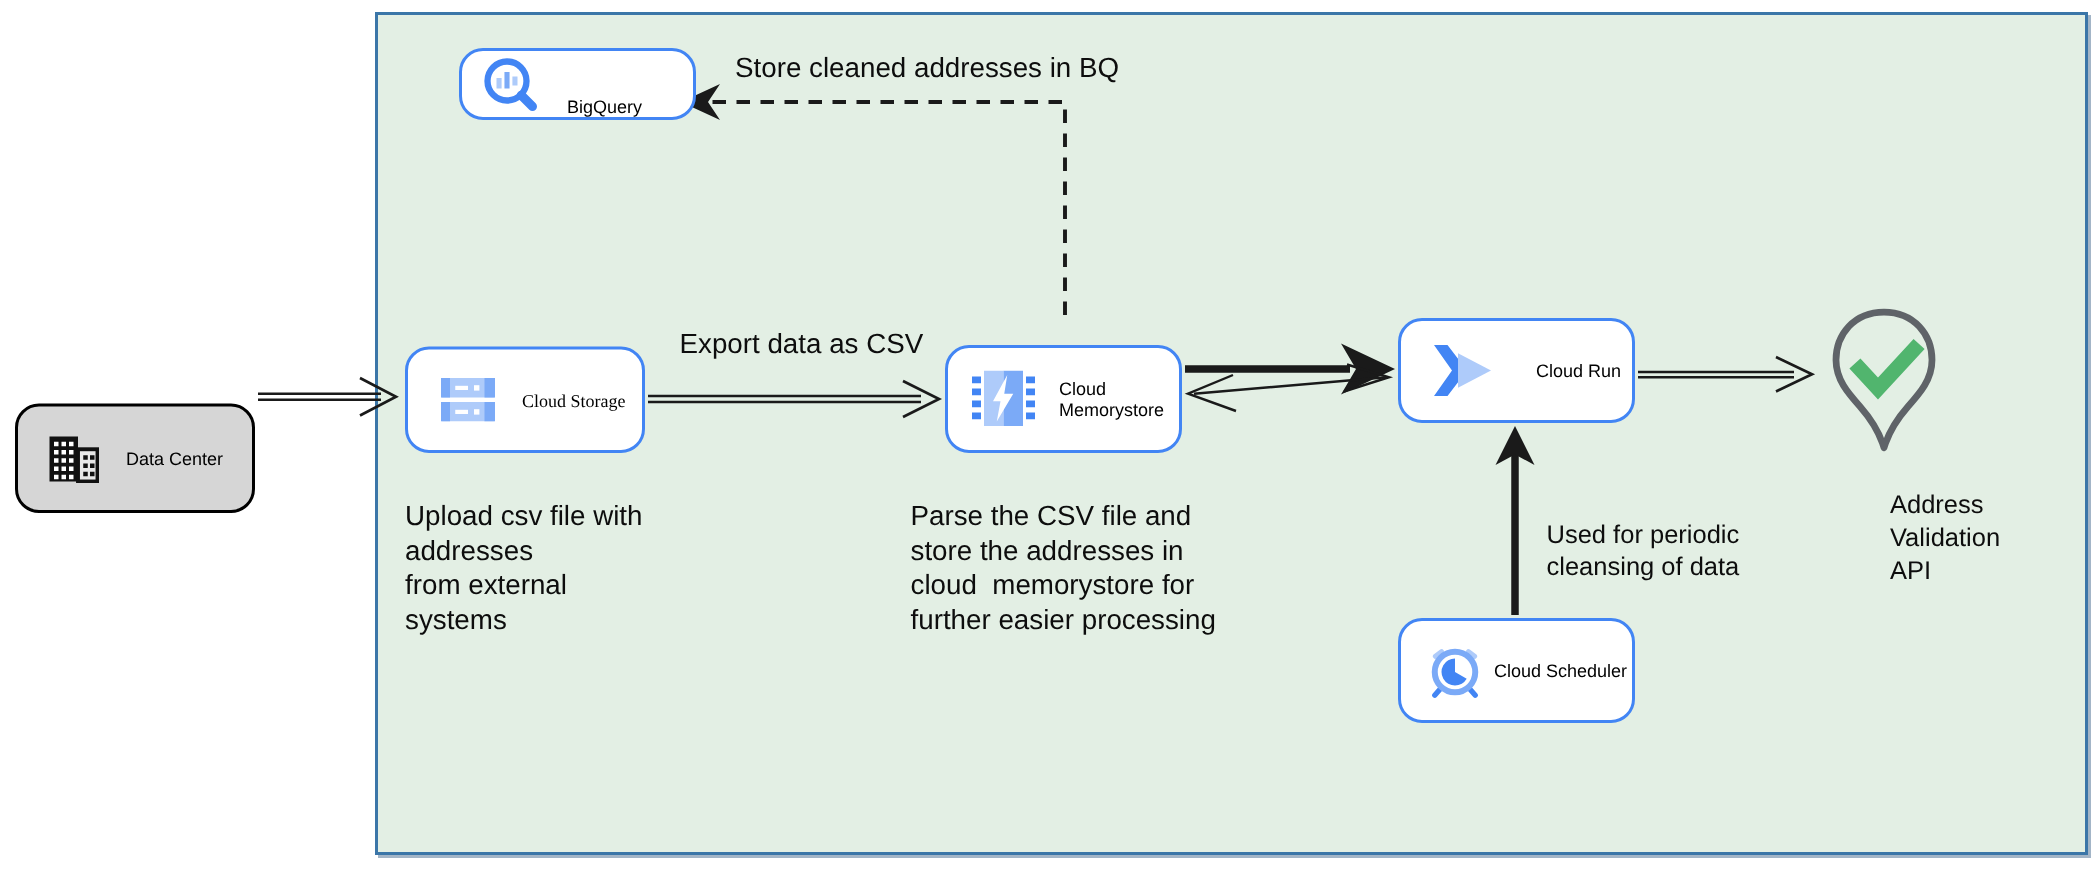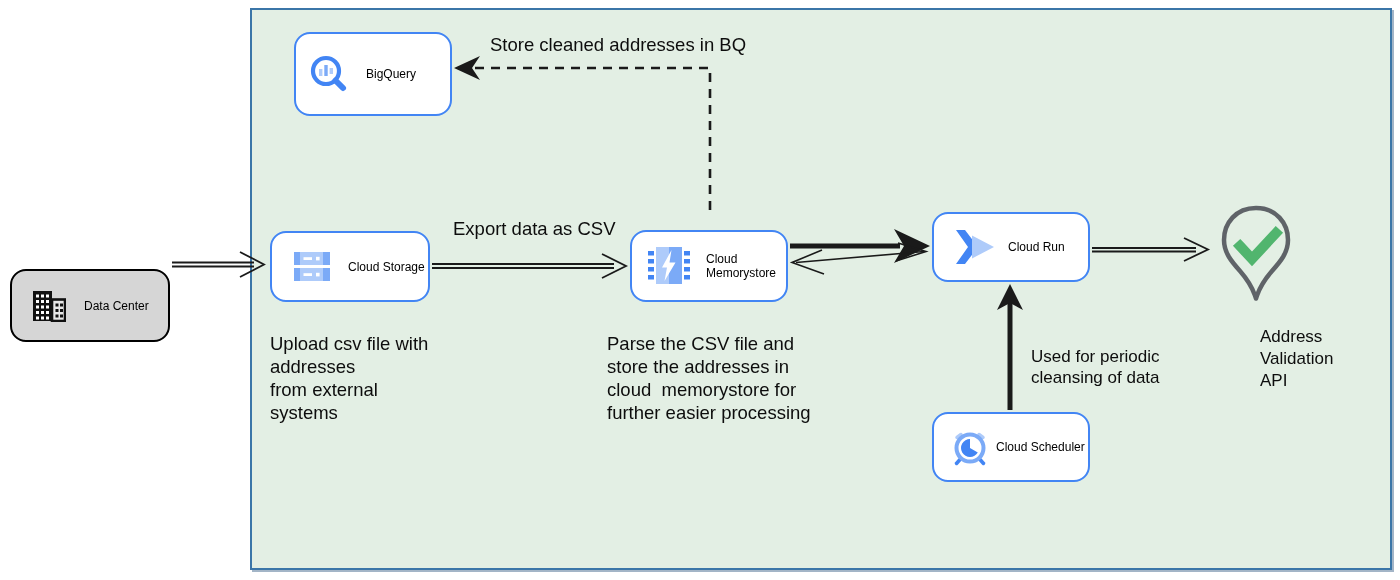--- a/index.html
+++ b/index.html
@@ -101,34 +101,34 @@
           <rect x="23.5" y="19" width="3" height="3"></rect>
             <rect x="28" y="19" width="3" height="3"></rect>
           <rect x="23.5" y="24.5" width="3" height="3"></rect>
             <rect x="28" y="24.5" width="3" height="3"></rect>
         </g>
       </svg>
     </span>
     <span class="label">Data Center</span>
   </div>
 
-  <div class="node" style="left:294px;top:32px;width:158px;height:84px;padding-left:12px;gap:16px;">
+  <div class="node" style="left:306px;top:32px;width:158px;height:48px;padding-left:12px;gap:16px;align-items:flex-end;">
     <span class="icon">
       <svg width="42" height="42" viewBox="0 0 42 42">
         <circle cx="18" cy="18" r="13" fill="#fff" style="stroke:var(--icon-blue,#4285f4)" stroke-width="4.2"></circle>
         <rect x="11" y="16" width="3.4" height="7" style="fill:var(--icon-blue-light,#aecbfa)"></rect>
         <rect x="16.3" y="12" width="3.4" height="11" style="fill:var(--icon-blue-mid,#7baaf7)"></rect>
         <rect x="21.6" y="15" width="3.4" height="6" style="fill:var(--icon-blue-light,#aecbfa)"></rect>
         <path d="M27.5,27.5 L35,35" style="stroke:var(--icon-blue,#4285f4)" stroke-width="6" stroke-linecap="round"></path>
       </svg>
     </span>
     <span class="label">BigQuery</span>
   </div>
 
-  <div class="node" style="left:270px;top:231px;width:160px;height:71px;padding-left:22px;gap:18px;">
+  <div class="node" style="left:270px;top:231px;width:160px;height:71px;padding-left:22px;gap:18px;font-family:Liberation Serif, serif;">
     <span class="icon">
       <svg width="36" height="29" viewBox="0 0 36 29">
         <g>
           <rect x="0" y="0" width="36" height="13" rx="1" style="fill:var(--icon-blue-light,#aecbfa)"></rect>
           <rect x="0" y="0" width="6" height="13" style="fill:var(--icon-blue-mid,#7baaf7)"></rect>
           <rect x="29" y="0" width="7" height="13" style="fill:var(--icon-blue-mid,#7baaf7)"></rect>
           <rect x="9.5" y="5.2" width="8.5" height="2.8" fill="#fff"></rect>
           <rect x="22" y="4.8" width="3.6" height="3.6" fill="#fff"></rect>
         </g>
         <g>
@@ -158,21 +158,21 @@
         </g>
         <rect x="8" y="0" width="13" height="37" style="fill:var(--icon-blue-light,#aecbfa)"></rect>
         <rect x="21" y="0" width="13" height="37" style="fill:var(--icon-blue-mid,#7baaf7)"></rect>
         <polygon points="23.5,3 14,20.5 19,20.5 16.5,34 27.5,15.5 21.5,15.5" fill="#fff"></polygon>
       </svg>
     </span>
     <span class="label">Cloud
 Memorystore</span>
   </div>
 
-  <div class="node" style="left:932px;top:212px;width:158px;height:70px;padding-left:20px;gap:12px;">
+  <div class="node" style="left:932px;top:212px;width:158px;height:70px;padding-left:20px;gap:28px;">
     <span class="icon">
       <svg width="42" height="36" viewBox="0 0 42 36">
         <polygon points="2,1 11,1 24,18 11,35 2,35 14,18" style="fill:var(--icon-blue,#4285f4)"></polygon>
         <polygon points="18,6.5 40,18 18,29.5" style="fill:var(--icon-blue-light,#aecbfa)"></polygon>
       </svg>
     </span>
     <span class="label">Cloud Run</span>
   </div>
 
   <div class="node" style="left:932px;top:412px;width:158px;height:70px;padding-left:14px;gap:4px;">

